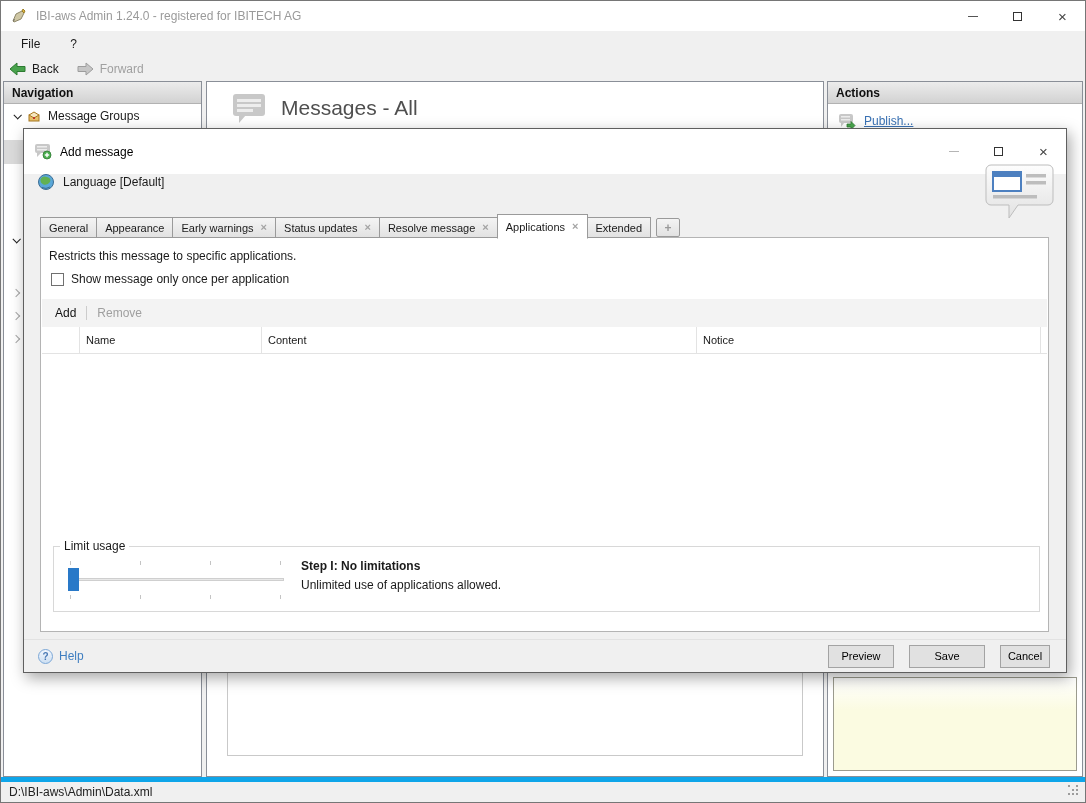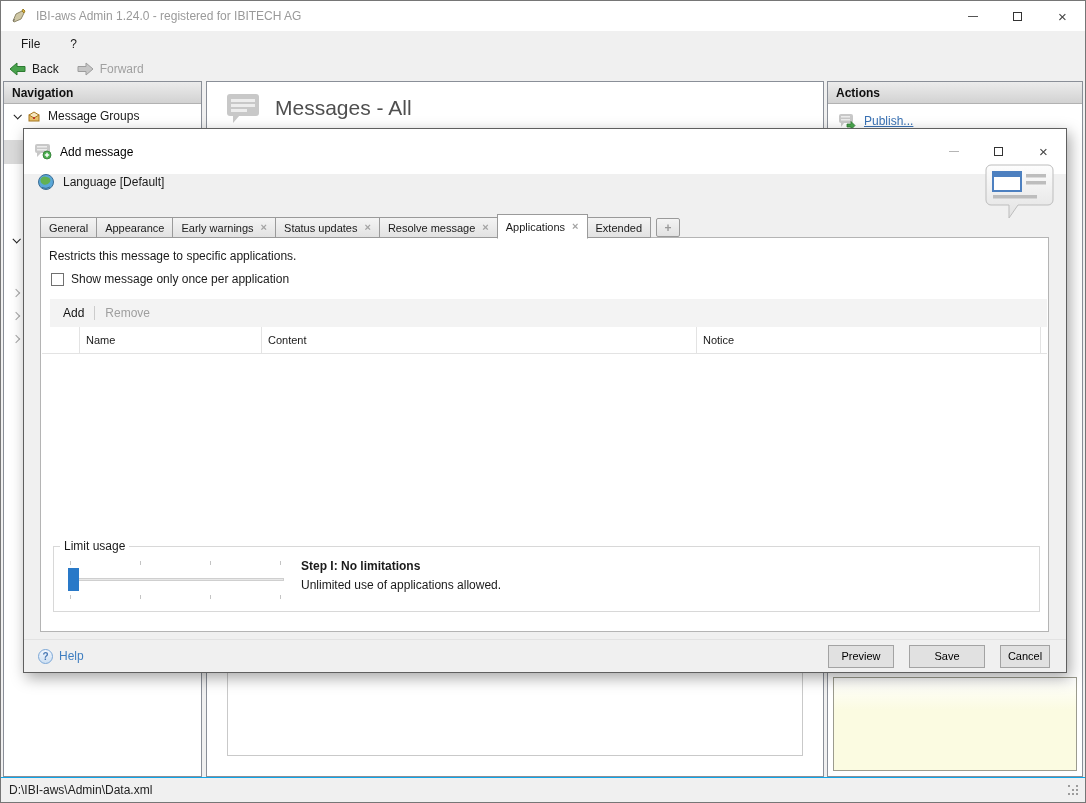--- a/index.html
+++ b/index.html
@@ -29,29 +29,29 @@
   .center-panel { left:205px; width:618px; }
   .actions-panel { left:826px; right:2px; }
 
   .tree-row { display:flex; align-items:center; gap:7px; padding:5px 0 5px 10px; }
   .chev { width:6px; height:6px; border-right:1.6px solid #222; border-bottom:1.6px solid #222; transform:rotate(45deg) translateY(-1px); display:inline-block; }
   .chev.collapsed { transform:rotate(-45deg); border-color:#a6a6a6; }
   .ghost-row { position:absolute; left:0; right:0; top:36px; height:24px; background:#dadada; }
   .ghost-chev { position:absolute; left:9px; }
   .g1{top:133px;} .g2{top:186px;} .g3{top:209px;} .g4{top:232px;}
 
-  .center-header { display:flex; align-items:center; padding:10px 0 0 18px; gap:14px; }
+  .center-header { display:flex; align-items:center; padding:10px 0 0 24px; gap:14px; }
   .center-title { font-size:21px; color:#4f4f4f; }
   .center-inner { position:absolute; left:20px; right:20px; top:62px; bottom:20px; border:1px solid #c9c9c9; background:#fff; }
 
   .action-row { display:flex; align-items:center; gap:8px; padding:9px 0 0 10px; }
   .link { color:#3a72b4; font-weight:normal; text-decoration:underline; }
   .notes { position:absolute; left:5px; right:5px; bottom:5px; height:94px; border:1px solid #9b9b8e; background:linear-gradient(#ffffff, #fbfbe1 35%); }
 
-  .statusbar { position:absolute; left:0; right:0; bottom:0; height:25px; background:#f0f0f0; border-top:1px solid #0ea5e9; display:flex; align-items:center; padding-left:8px; color:#222; }
+  .statusbar { position:absolute; left:0; right:0; bottom:0; height:25px; background:#f0f0f0; border-top:5px solid #0ea5e9; display:flex; align-items:center; padding-left:8px; color:#222; }
   .grip { position:absolute; right:5px; bottom:5px; width:12px; height:12px; }
   .grip::after { content:""; position:absolute; left:0; top:0; width:2px; height:2px; background:#9c9c9c;
     box-shadow:8px 0 #9c9c9c, 4px 4px #9c9c9c, 8px 4px #9c9c9c, 0 8px #9c9c9c, 4px 8px #9c9c9c, 8px 8px #9c9c9c; }
 
   
   .dlg { position:absolute; left:22px; top:127px; width:1044px; height:545px; background:#f0f0f0; border:1px solid #5f5f5f; box-shadow:3px 5px 14px rgba(0,0,0,.35); z-index:10; }
   .dlg-titlebar { height:45px; background:#fff; display:flex; align-items:center; }
   .dlg-titlebar .ico { margin-left:10px; }
   .dlg-titlebar .dlg-title { margin-left:8px; color:#000; }
   .lang-row { position:absolute; left:13px; top:44px; display:flex; align-items:center; gap:8px; }
@@ -63,21 +63,21 @@
   .tab:first-child { margin-left:0; }
   .tab.active { height:25px; background:#fff; border-bottom:1px solid #fff; z-index:3; position:relative; margin-bottom:-1px; }
   .tab-x { color:#a3a3a3; font-weight:bold; font-size:11px; line-height:1; }
   .addtab { width:24px; height:19px; margin-left:5px; margin-bottom:1px; display:flex; align-items:center; justify-content:center;
             border:1px solid #9a9a9a; border-radius:2px; background:linear-gradient(#f4f4f4,#e2e2e2); color:#9a9a9a; font-weight:bold; }
 
   .tab-panel { position:absolute; left:16px; right:17px; top:108px; height:395px; background:#fff; border:1px solid #b4b4b4; }
   .desc { position:absolute; left:8px; top:11px; }
   .cb-row { position:absolute; left:10px; top:34px; display:flex; align-items:center; gap:7px; }
   .cb-box { width:13px; height:13px; border:1px solid #707070; background:#fff; }
-  .list-toolbar { position:absolute; left:9px; right:1px; top:61px; height:28px; background:#f3f3f3; display:flex; align-items:center; padding-left:13px; }
+  .list-toolbar { position:absolute; left:1px; right:1px; top:61px; height:28px; background:#f3f3f3; display:flex; align-items:center; padding-left:13px; }
   .lt-add { color:#111; }
   .lt-sep { width:1px; height:14px; background:#cccccc; margin:0 10px; }
   .lt-remove { color:#9f9f9f; }
   .grid-header { position:absolute; left:1px; right:1px; top:89px; height:27px; display:flex; border-bottom:1px solid #e3e3e3; font-size:11px; }
   .gh-cell { display:flex; align-items:center; padding-left:6px; border-right:1px solid #e3e3e3; }
   .gh-c0 { width:38px; } .gh-c1 { width:182px; } .gh-c2 { width:435px; } .gh-c3 { width:344px; } .gh-fill { flex:1; border-right:none; }
 
   fieldset.limit { position:absolute; left:12px; right:8px; top:301px; height:73px; border:1px solid #d8d8d8; }
   fieldset.limit legend { margin-left:6px; padding:0 4px; font-size:12px; color:#1a1a1a; }
   .slider { position:absolute; left:14px; top:6px; width:216px; height:44px; }

